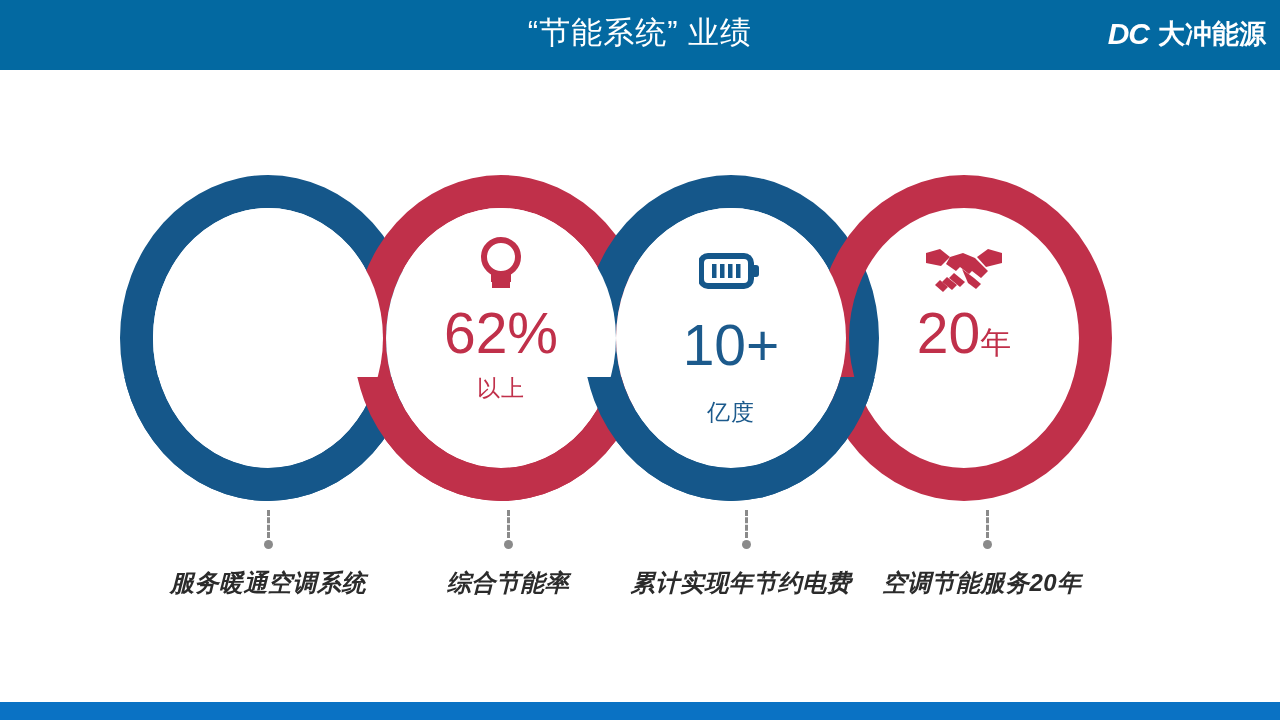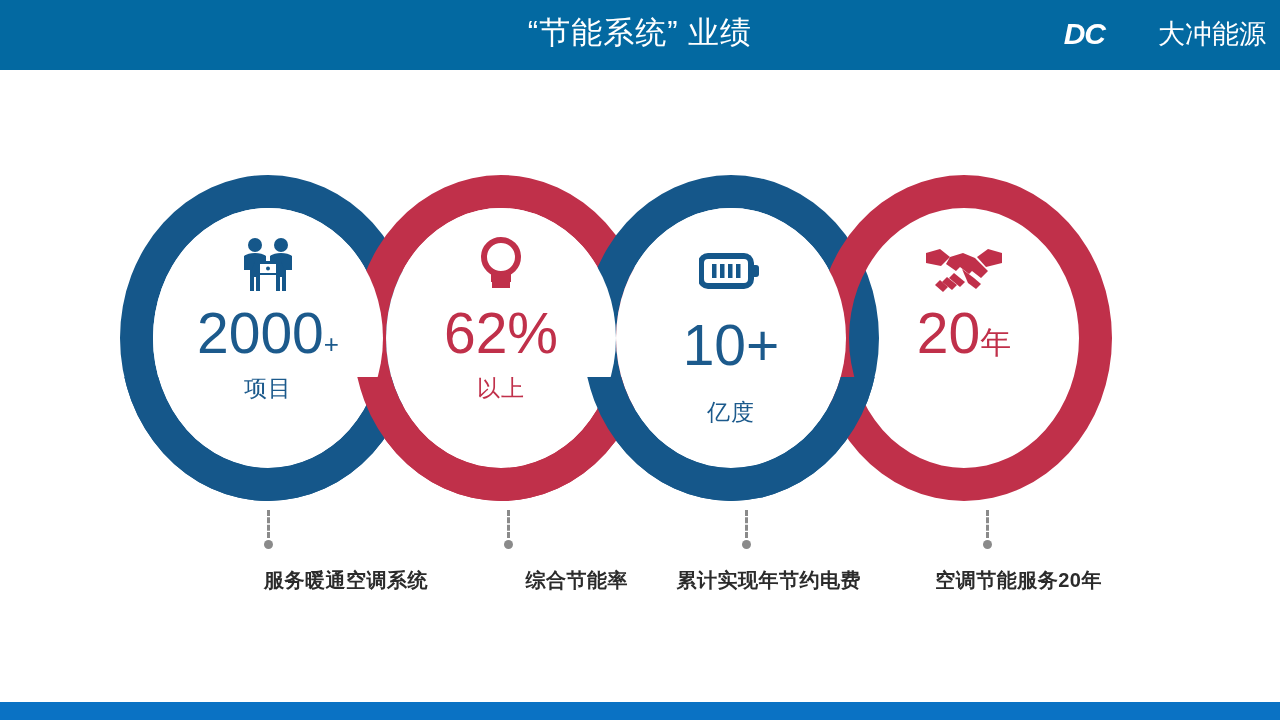--- a/index.html
+++ b/index.html
@@ -49,24 +49,23 @@
     color: #ffffff;
     font-size: 30px;
     font-weight: bold;
     font-style: italic;
     letter-spacing: -1px;
     line-height: 1;
   }
   .logo-cn {
     color: #ffffff;
     font-size: 27px;
-    font-weight: normal;
+    font-weight: bold;
     line-height: 1;
     letter-spacing: 0px;
-    margin-left: 44px;
   }
 
   
   .footer-bar {
     position: absolute;
     left: 0;
     top: 702px;
     width: 1280px;
     height: 18px;
     background: #0a72c4;
@@ -155,26 +154,27 @@
   }
   .connector-dot {
     width: 9px;
     height: 9px;
     border-radius: 50%;
     background: #8a8a8a;
     margin-top: 2px;
   }
   .caption {
     position: absolute;
-    text-align: right;
+    text-align: center;
     color: #2b2b2b;
-    font-size: 20px;
+    font-size: 24px;
     font-weight: bold;
     white-space: nowrap;
     letter-spacing: 0.5px;
+    font-style: italic;
   }
 </style>
 </head>
 <body>
 
 <div class="header">
   <div class="header-title">“节能系统” 业绩</div>
   <div class="logo">
     <span class="logo-dc">DC</span>
     <span class="logo-cn">大冲能源</span>
@@ -191,39 +191,20 @@
   <div class="ring ring-blue" style="left:120px; top:105px; z-index:26; clip-path: polygon(0% 62%, 100% 62%, 100% 100%, 0% 100%);"></div>
 
   <div class="ring ring-blue" style="left:583px; top:105px; z-index:30;"></div>
   <div class="ring-inner-mask" style="left:386px; top:138px; width:230px; height:260px; z-index:35;"></div>
   <div class="ring ring-red" style="left:353px; top:105px; z-index:36; clip-path: polygon(0% 62%, 100% 62%, 100% 100%, 0% 100%);"></div>
 
   <div class="ring ring-red" style="left:816px; top:105px; z-index:40;"></div>
   <div class="ring-inner-mask" style="left:616px; top:138px; width:230px; height:260px; z-index:45;"></div>
   <div class="ring ring-blue" style="left:583px; top:105px; z-index:46; clip-path: polygon(0% 62%, 100% 62%, 100% 100%, 0% 100%);"></div>
 
-  <div class="ring-content" style="left:120px; top:105px; z-index:60;">
-    <div class="stat-icon">
-      <svg width="60" height="56" viewBox="0 0 60 56" aria-hidden="true">
-        <g fill="#15578a">
-          <circle cx="17" cy="8" r="7"></circle>
-          <circle cx="43" cy="8" r="7"></circle>
-          <path d="M6 19 q4-3 11-3 q7 0 11 3 l0 14 l-6 0 l0 21 l-4 0 l0-14 l-2 0 l0 14 l-4 0 l0-21 l-6 0 z"></path>
-          <path d="M32 19 q4-3 11-3 q7 0 11 3 l0 14 l-6 0 l0 21 l-4 0 l0-14 l-2 0 l0 14 l-4 0 l0-21 l-6 0 z"></path>
-          <path d="M17 24 l26 0 l5 14 l-36 0 z"></path>
-          <rect x="22" y="27" width="16" height="9" fill="#ffffff"></rect>
-          <circle cx="30" cy="31.5" r="2" fill="#15578a"></circle>
-        </g>
-      </svg>
-    </div>
-    <div class="stat-value c-blue">
-      <span>2000</span><span class="sm">+</span>
-    </div>
-    <div class="stat-unit c-blue">项目</div>
-  </div>
 
   <div class="ring-content" style="left:353px; top:105px; z-index:60;">
     <div class="stat-icon">
       <svg width="52" height="58" viewBox="0 0 52 58" aria-hidden="true">
         <g fill="none" stroke="#c0304a" stroke-width="6">
           <circle cx="26" cy="22" r="17"></circle>
           <path d="M19 38 l0 6 l14 0 l0-6" stroke-linejoin="miter"></path>
         </g>
         <rect x="17" y="47" width="18" height="6" fill="#c0304a"></rect>
       </svg>

